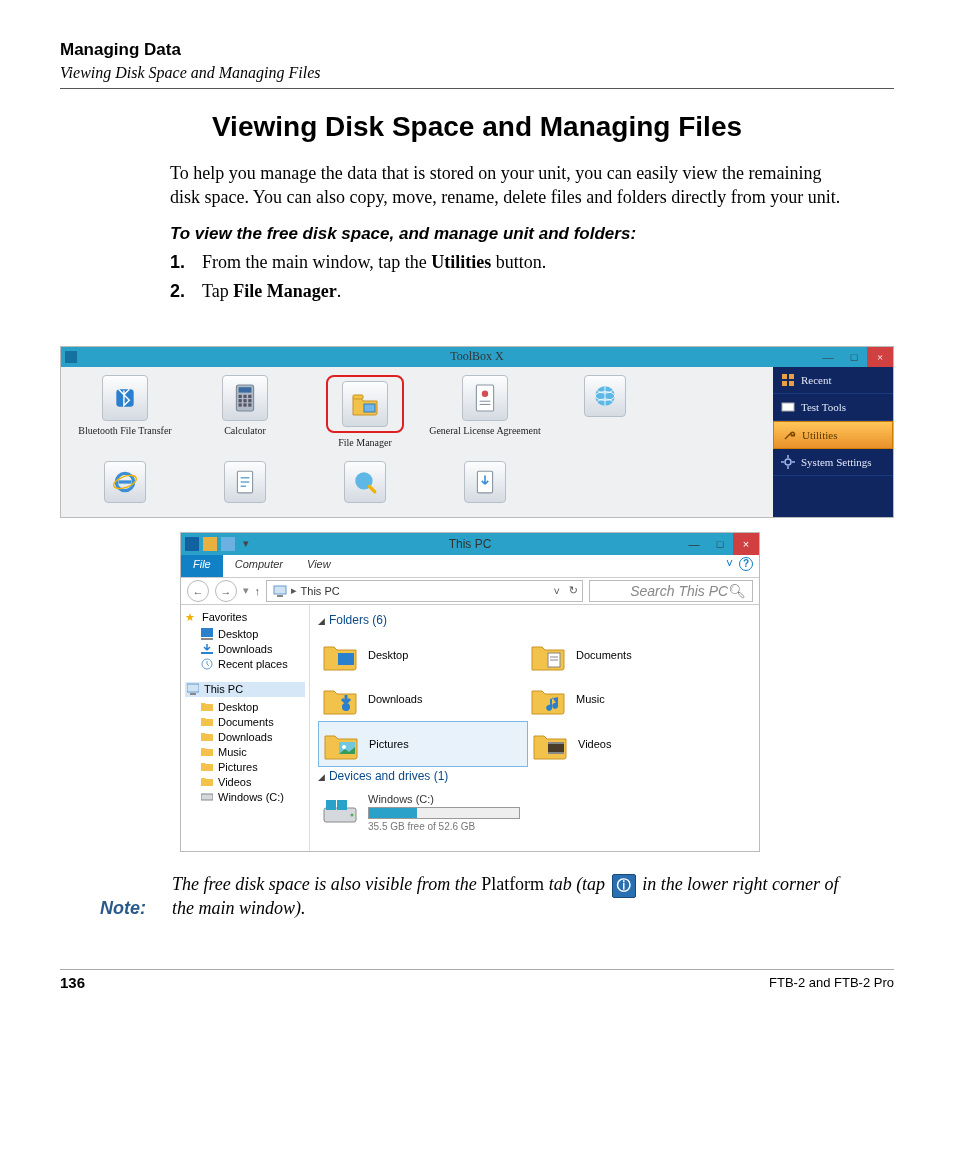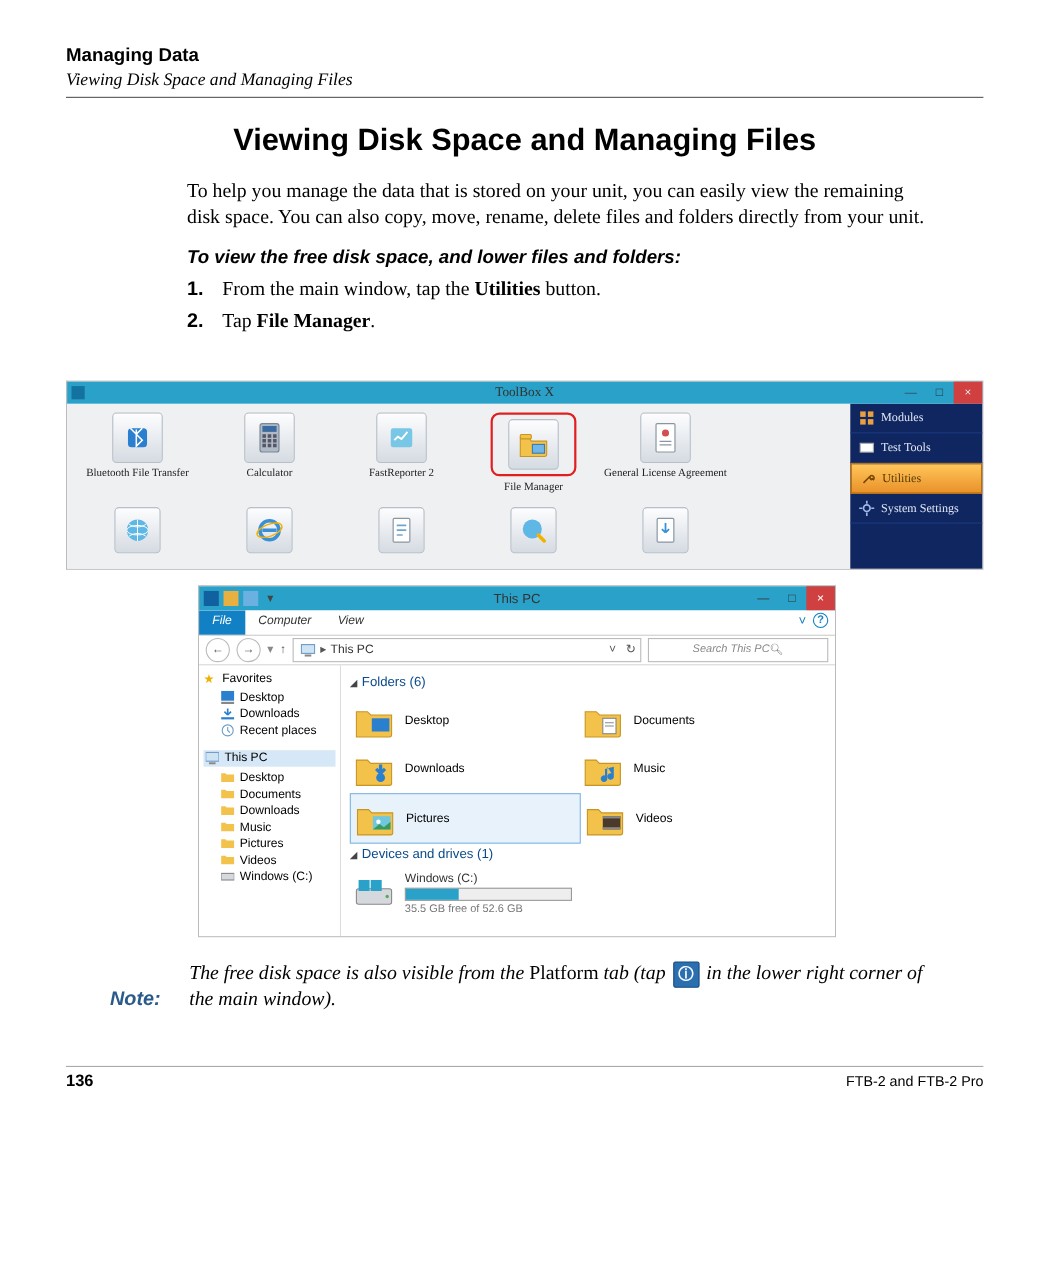--- a/index.html
+++ b/index.html
@@ -251,22 +251,22 @@
     flex:1; border:1px solid #bbb; height:20px;
     display:flex; align-items:center; padding:0 6px;
     font-size:11px; color:#333; gap:4px;
     position:relative;
   }
   .addr-box .refresh { position:absolute; right:4px; color:#555; }
   .addr-box .drop { position:absolute; right:22px; color:#555; }
   .search-box {
     width:150px; border:1px solid #bbb; height:20px;
     display:flex; align-items:center; padding:0 6px;
-    color:#888; font-size:10px; font-style:italic;
-    justify-content:center;
+    color:#888; font-size:14px; font-style:italic;
+    justify-content:flex-end;
   }
   .expl-body {
     display:flex; height:246px; background:#fff;
   }
   .expl-tree {
     width:120px; border-right:1px solid #ddd;
     padding:6px 4px; overflow:hidden;
   }
   .tree-group { margin-bottom:10px; }
   .tree-head { display:flex; align-items:center; gap:4px; font-size:11px; margin-bottom:3px; }
@@ -313,21 +313,21 @@
 
 <div class="page">
   <div class="header-chapter">Managing Data</div>
   <div class="header-sub">Viewing Disk Space and Managing Files</div>
   <hr class="header-rule">
 
   <h1 class="section-title">Viewing Disk Space and Managing Files</h1>
 
   <p class="intro">To help you manage the data that is stored on your unit, you can easily view the remaining disk space. You can also copy, move, rename, delete files and folders directly from your unit.</p>
 
-  <p class="instr-head">To view the free disk space, and lower files and folders:</p>
+  <p class="instr-head">To view the free disk space, and manage unit and folders:</p>
 
   <ol class="steps">
     <li>
       <span class="num">1.</span>
       <span class="step-body">
         <span>From the main window, tap the </span><span class="b">Utilities</span><span> button.</span>
       </span>
     </li>
     <li>
       <span class="num">2.</span>
@@ -372,29 +372,20 @@
                   <rect x="8.5" y="14" width="3" height="3"></rect>
                   <rect x="13" y="14" width="3" height="3"></rect>
               <rect x="4" y="18" width="3" height="3"></rect>
                   <rect x="8.5" y="18" width="3" height="3"></rect>
                   <rect x="13" y="18" width="3" height="3"></rect>
             </g>
               </svg>
           </div>
           <div class="lbl">Calculator</div>
         </div>
-        <div class="tbx-tile">
-          <div class="ico">
-            <svg width="26" height="26" viewBox="0 0 24 24">
-                <rect x="3" y="4" width="18" height="16" rx="2" fill="#79c7e6"></rect>
-                <path d="M6 14l3-3 3 2 5-6" stroke="#fff" stroke-width="1.6" fill="none"></path>
-              </svg>
-          </div>
-          <div class="lbl">FastReporter 2</div>
-        </div>
         <div class="tbx-tile highlight">
           <div class="ico-wrap">
             <div class="ico">
               <svg width="28" height="24" viewBox="0 0 28 24">
                   <path d="M2 6h8l2 3h14v12a2 2 0 0 1-2 2H2z" fill="#f2c24b" stroke="#c89522"></path>
                   <rect x="2" y="3" width="10" height="4" rx="1" fill="#f2c24b" stroke="#c89522"></rect>
                   <rect x="13" y="12" width="11" height="8" fill="#6fb7e8" stroke="#3a7ab0"></rect>
                 </svg>
             </div>
           </div>
@@ -458,21 +449,21 @@
       <div class="tbx-side">
         <div class="tbx-side-item">
           <span class="side-ico">
             <svg width="14" height="14" viewBox="0 0 14 14">
                 <rect x="1" y="1" width="5" height="5" fill="#e8a040"></rect>
                 <rect x="8" y="1" width="5" height="5" fill="#e8a040"></rect>
                 <rect x="1" y="8" width="5" height="5" fill="#e8a040"></rect>
                 <rect x="8" y="8" width="5" height="5" fill="#e8a040"></rect>
               </svg>
           </span>
-          <span>Modules</span>
+          <span>Recent</span>
         </div>
         <div class="tbx-side-item">
           <span class="side-ico">
             <svg width="14" height="14" viewBox="0 0 14 14">
                 <rect x="1" y="3" width="12" height="8" fill="#fff" stroke="#aaa"></rect>
               </svg>
           </span>
           <span>Test Tools</span>
         </div>
         <div class="tbx-side-item active">

